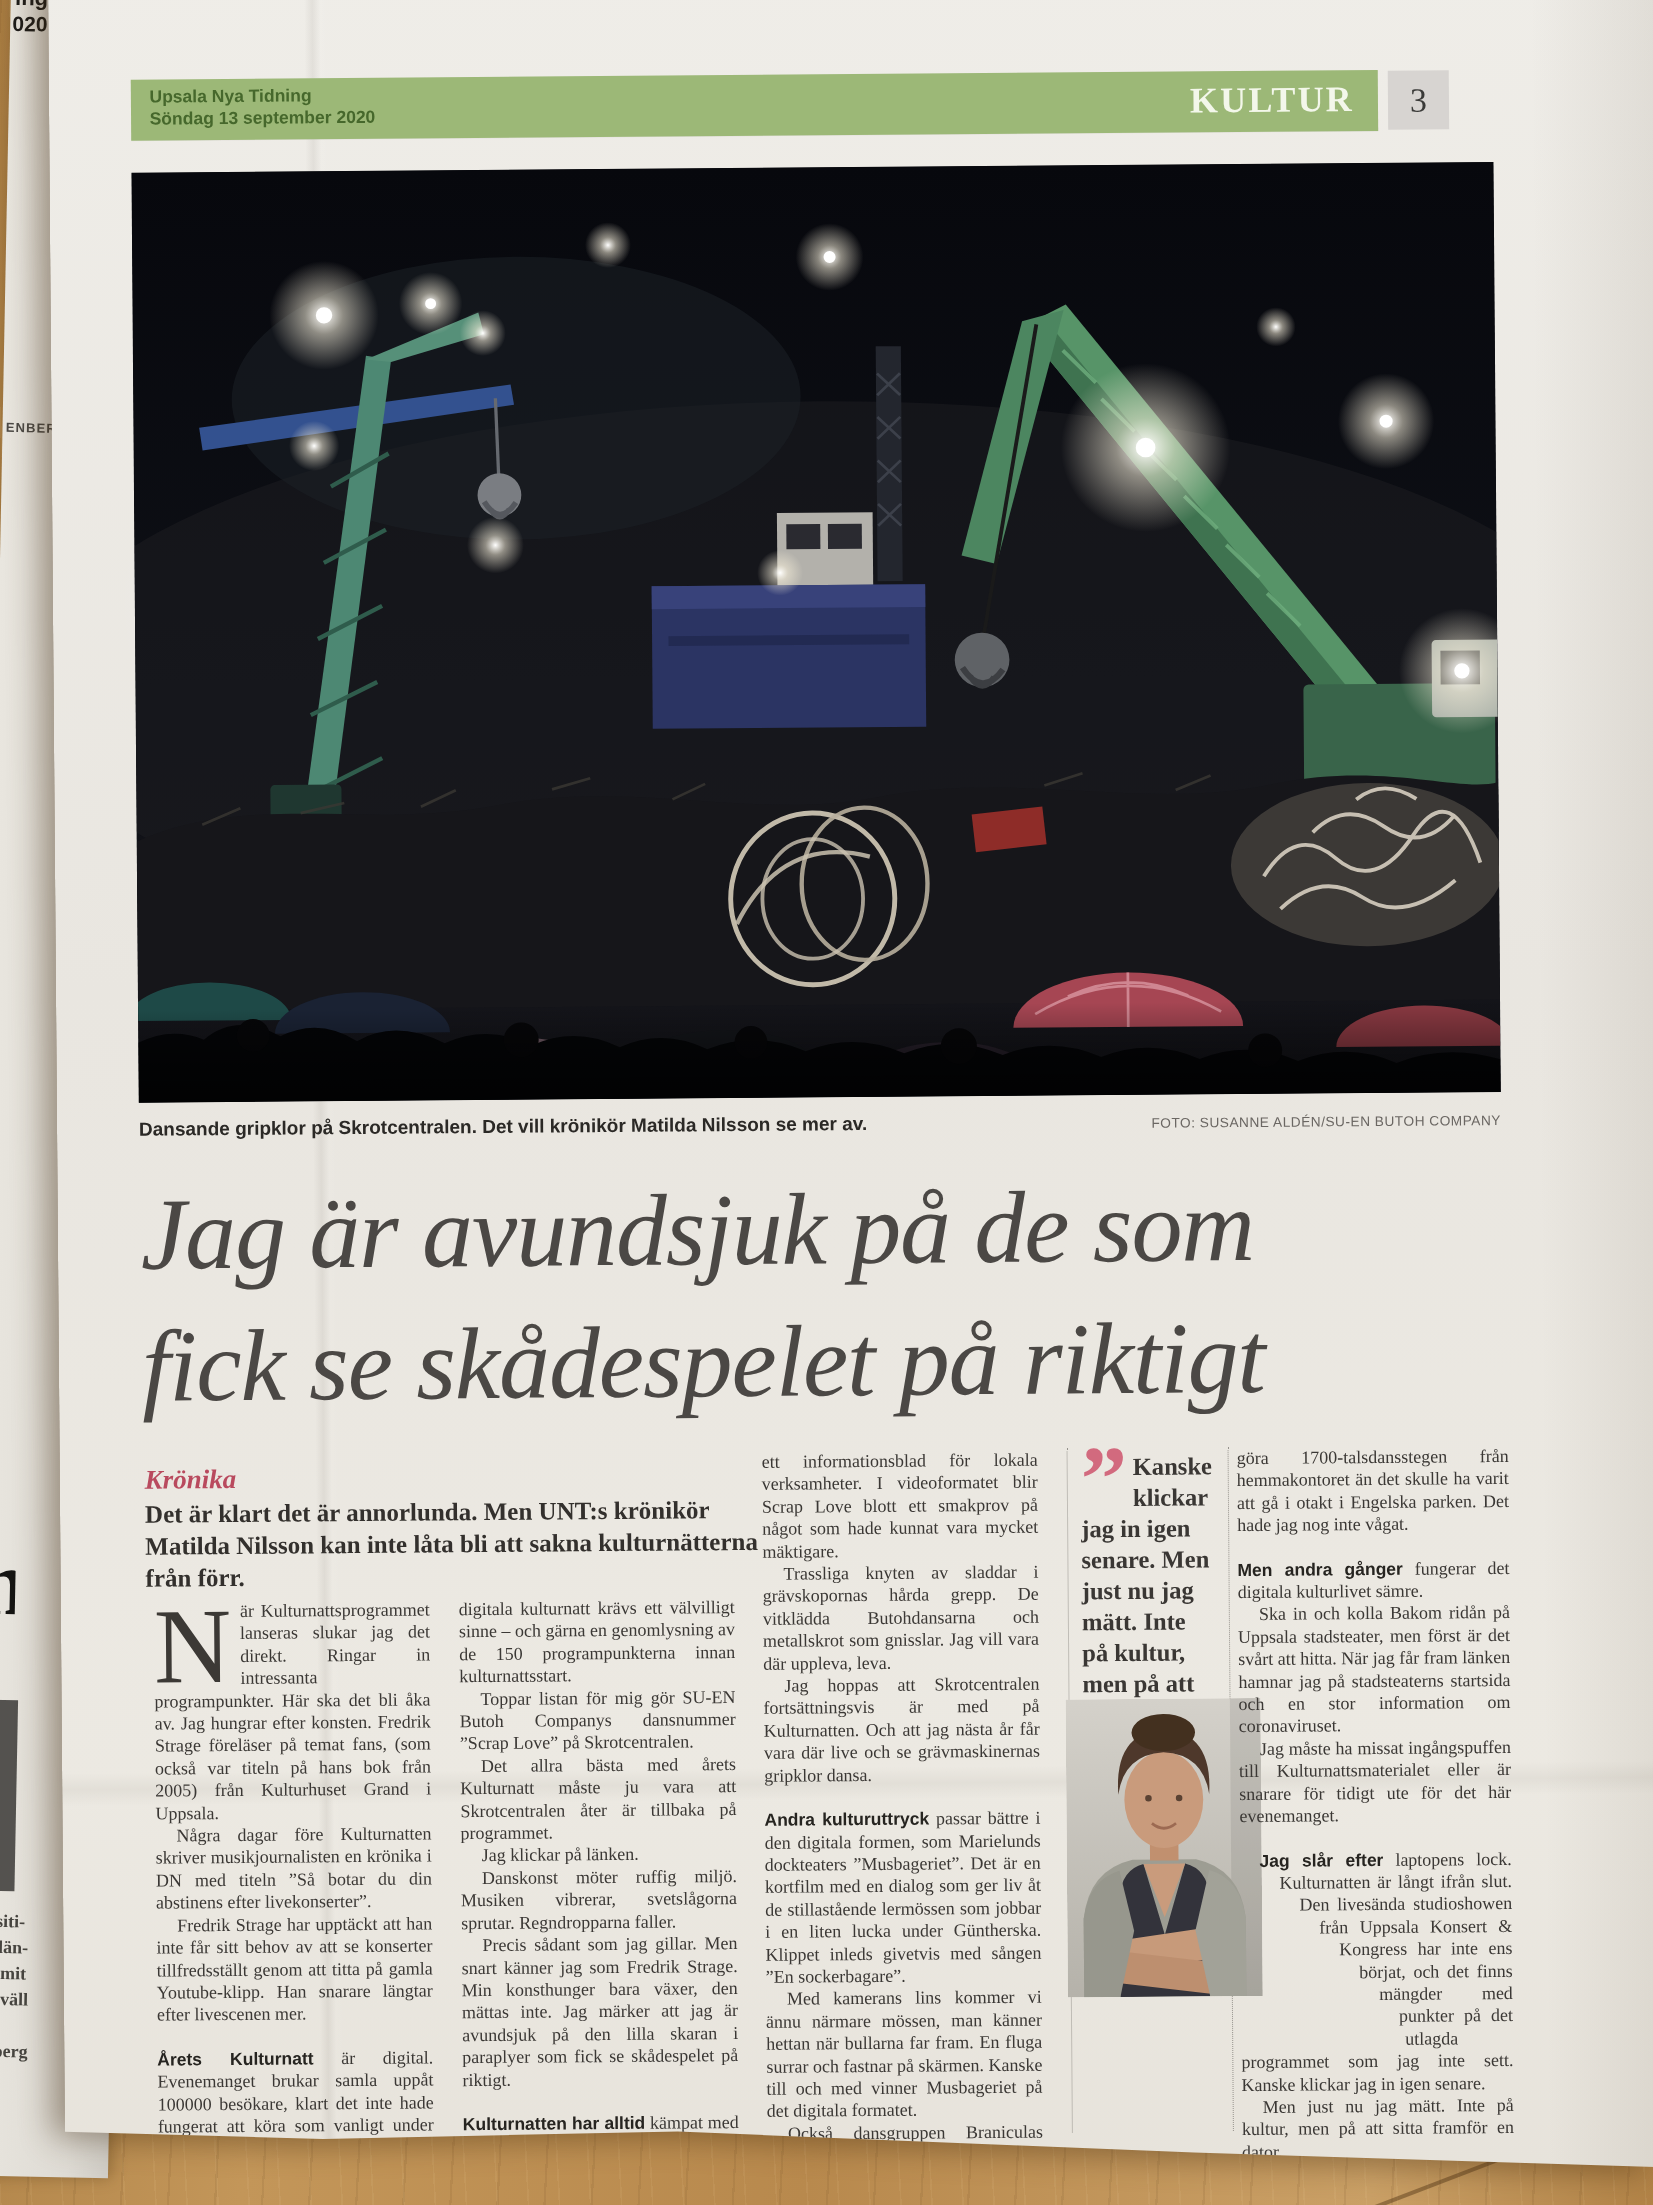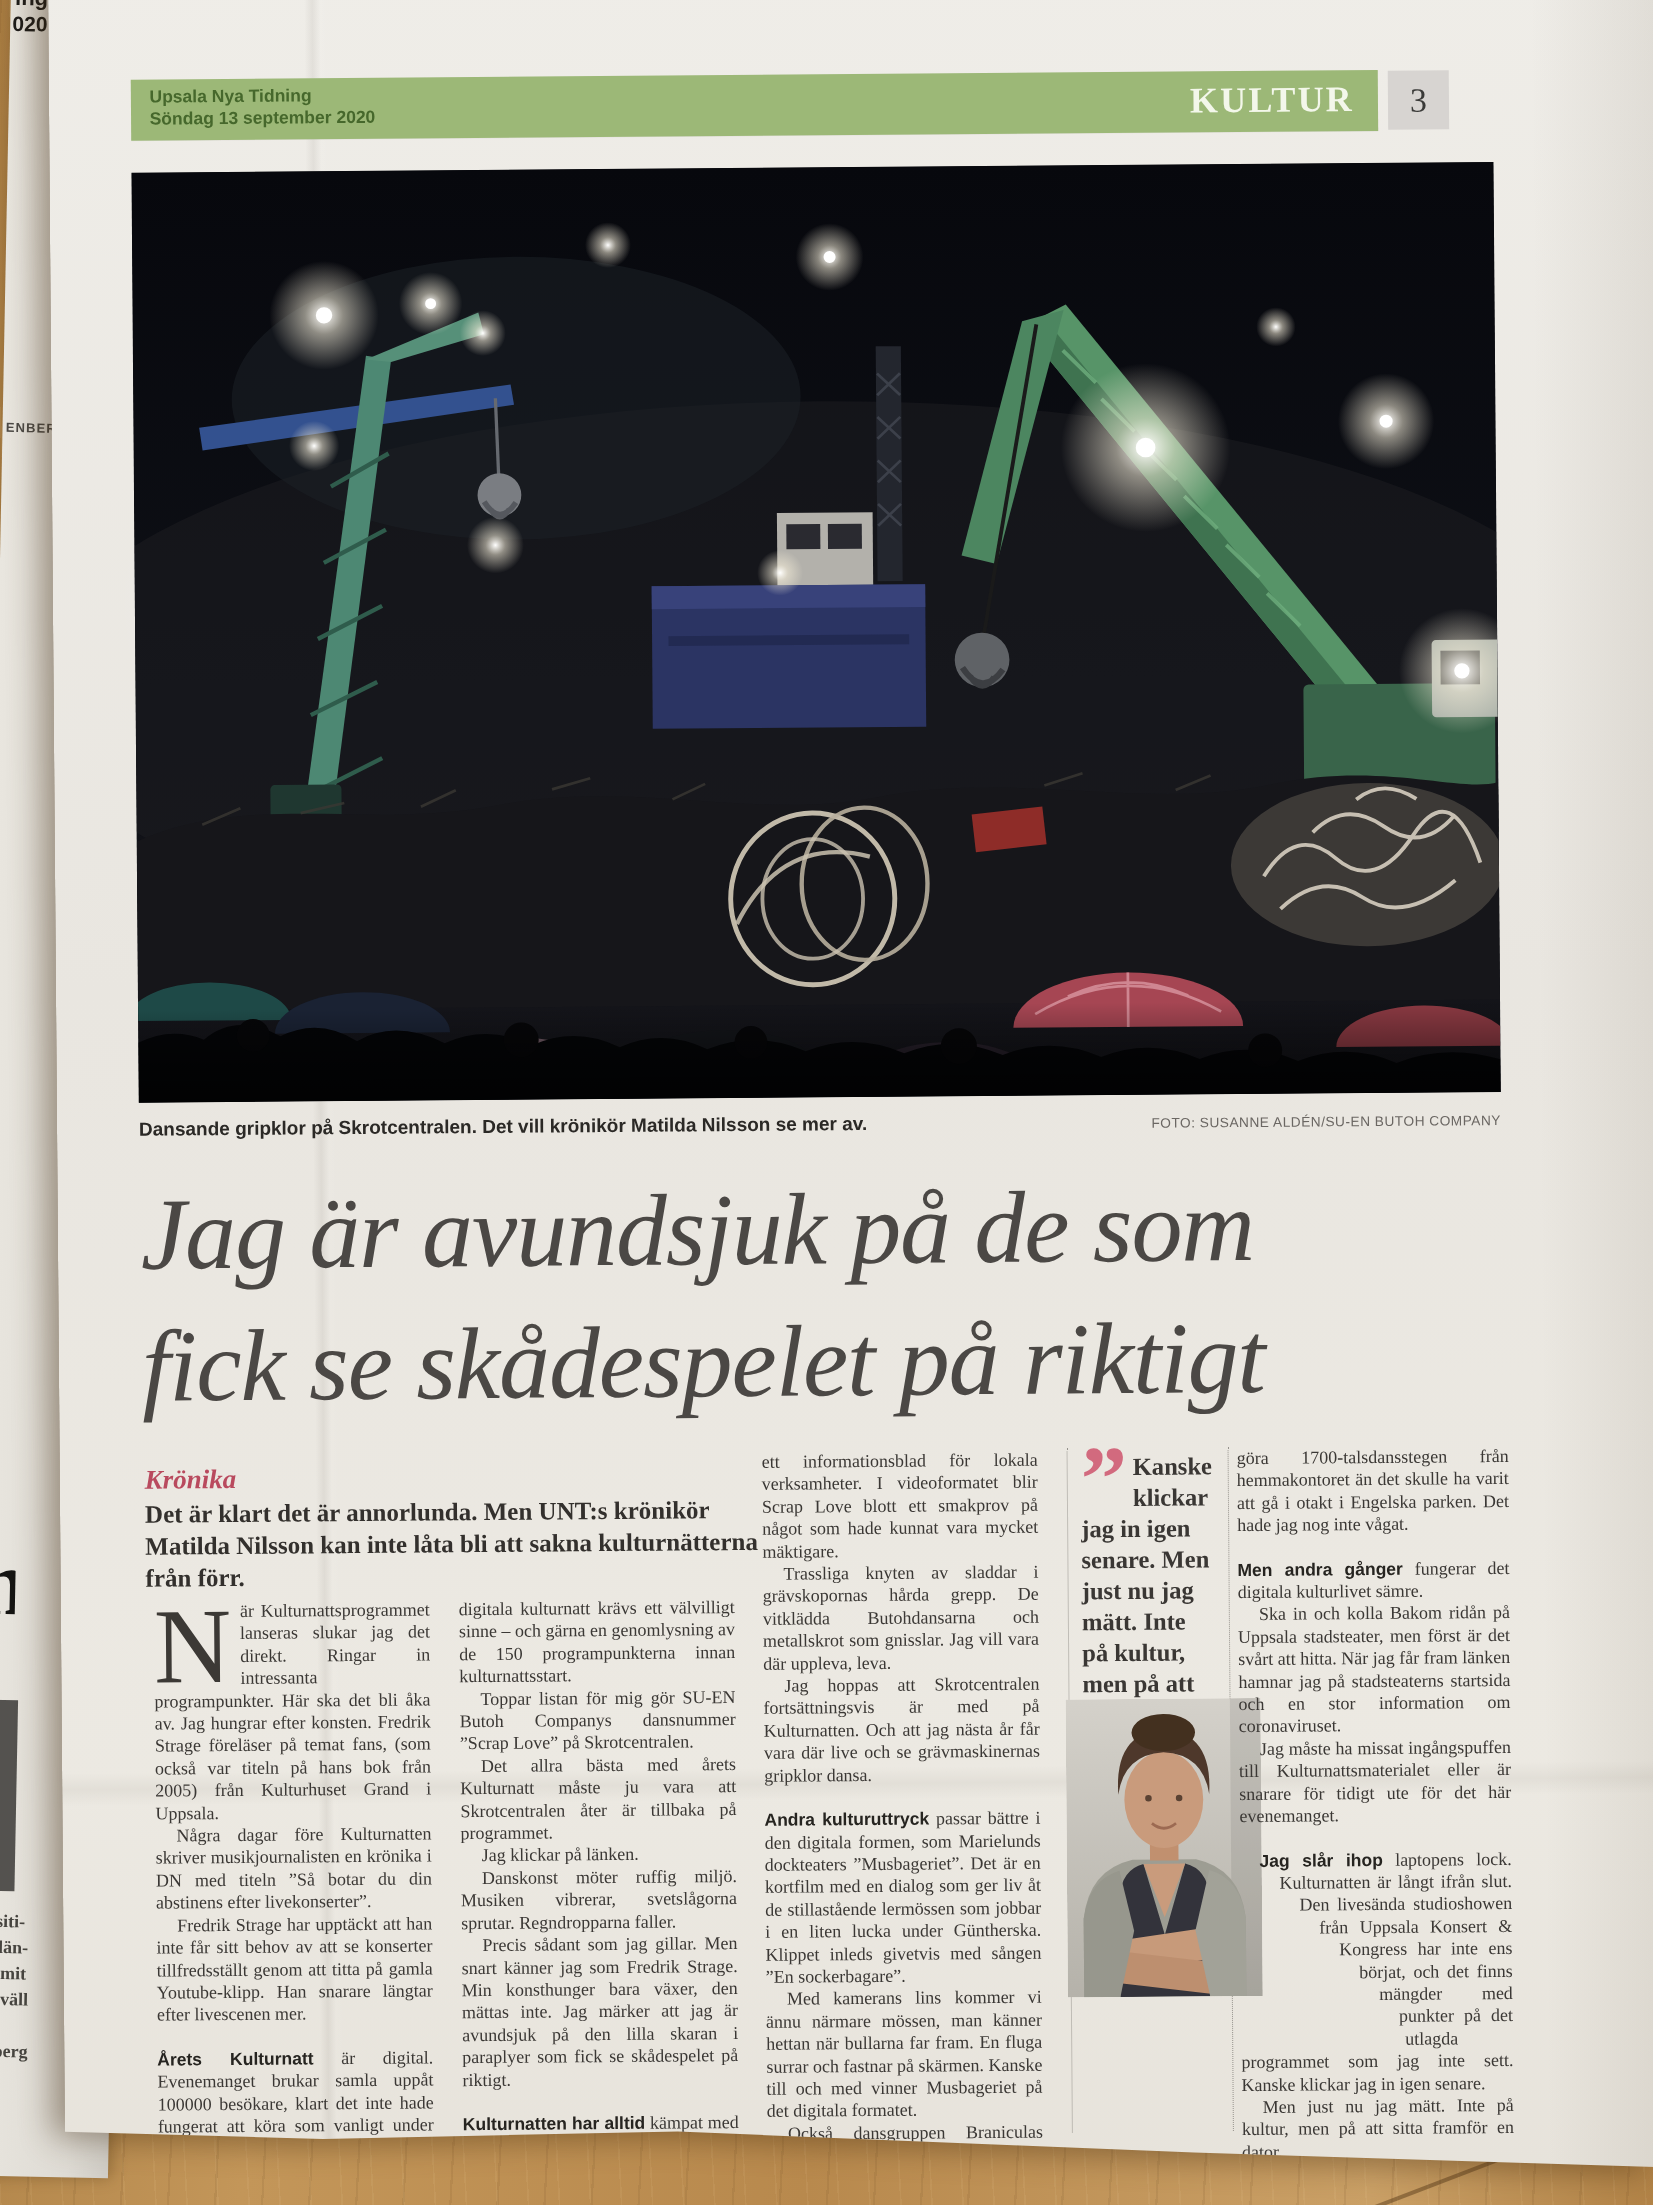--- a/index.html
+++ b/index.html
@@ -317,21 +317,21 @@
 
     <div class="col col5">
       <div>
           <p class="par first-par">göra 1700-talsdansstegen från hemmakontoret än det skulle ha varit att gå i otakt i Engelska parken. Det hade jag nog inte vågat.</p>
           <p class="par lead-par"><b class="lead-in">Men andra gånger</b> fungerar det digitala kulturlivet sämre.</p>
           <p class="par">Ska in och kolla Bakom ridån på Uppsala stadsteater, men först är det svårt att hitta. När jag får fram länken hamnar jag på stadsteaterns startsida och en stor information om coronaviruset.</p>
           <p class="par">Jag måste ha missat ingångspuffen till Kulturnattsmaterialet eller är snarare för tidigt ute för det här evenemanget.</p>
         </div>
       <div class="wrap-block">
         <span class="wrap-spacer"></span>
-      <p class="par lead-par first-par"><b class="lead-in">Jag slår ihop</b> laptopens lock. Kulturnatten är långt ifrån slut. Den livesända studioshowen från Uppsala Konsert &amp; Kongress har inte ens börjat, och det finns mängder med punkter på det utlagda programmet som jag inte sett. Kanske klickar jag in igen senare.</p>
+      <p class="par lead-par first-par"><b class="lead-in">Jag slår efter</b> laptopens lock. Kulturnatten är långt ifrån slut. Den livesända studioshowen från Uppsala Konsert &amp; Kongress har inte ens börjat, och det finns mängder med punkter på det utlagda programmet som jag inte sett. Kanske klickar jag in igen senare.</p>
           <p class="par">Men just nu jag mätt. Inte på kultur, men på att sitta framför en dator.</p>
         </div>
       <div class="byline">
         <div class="byline-name">Matilda Nilsson</div>
         <div class="byline-email">Matilda.Nilsson@unt.se</div>
       </div>
     </div>
 
   </div>
 </div>

